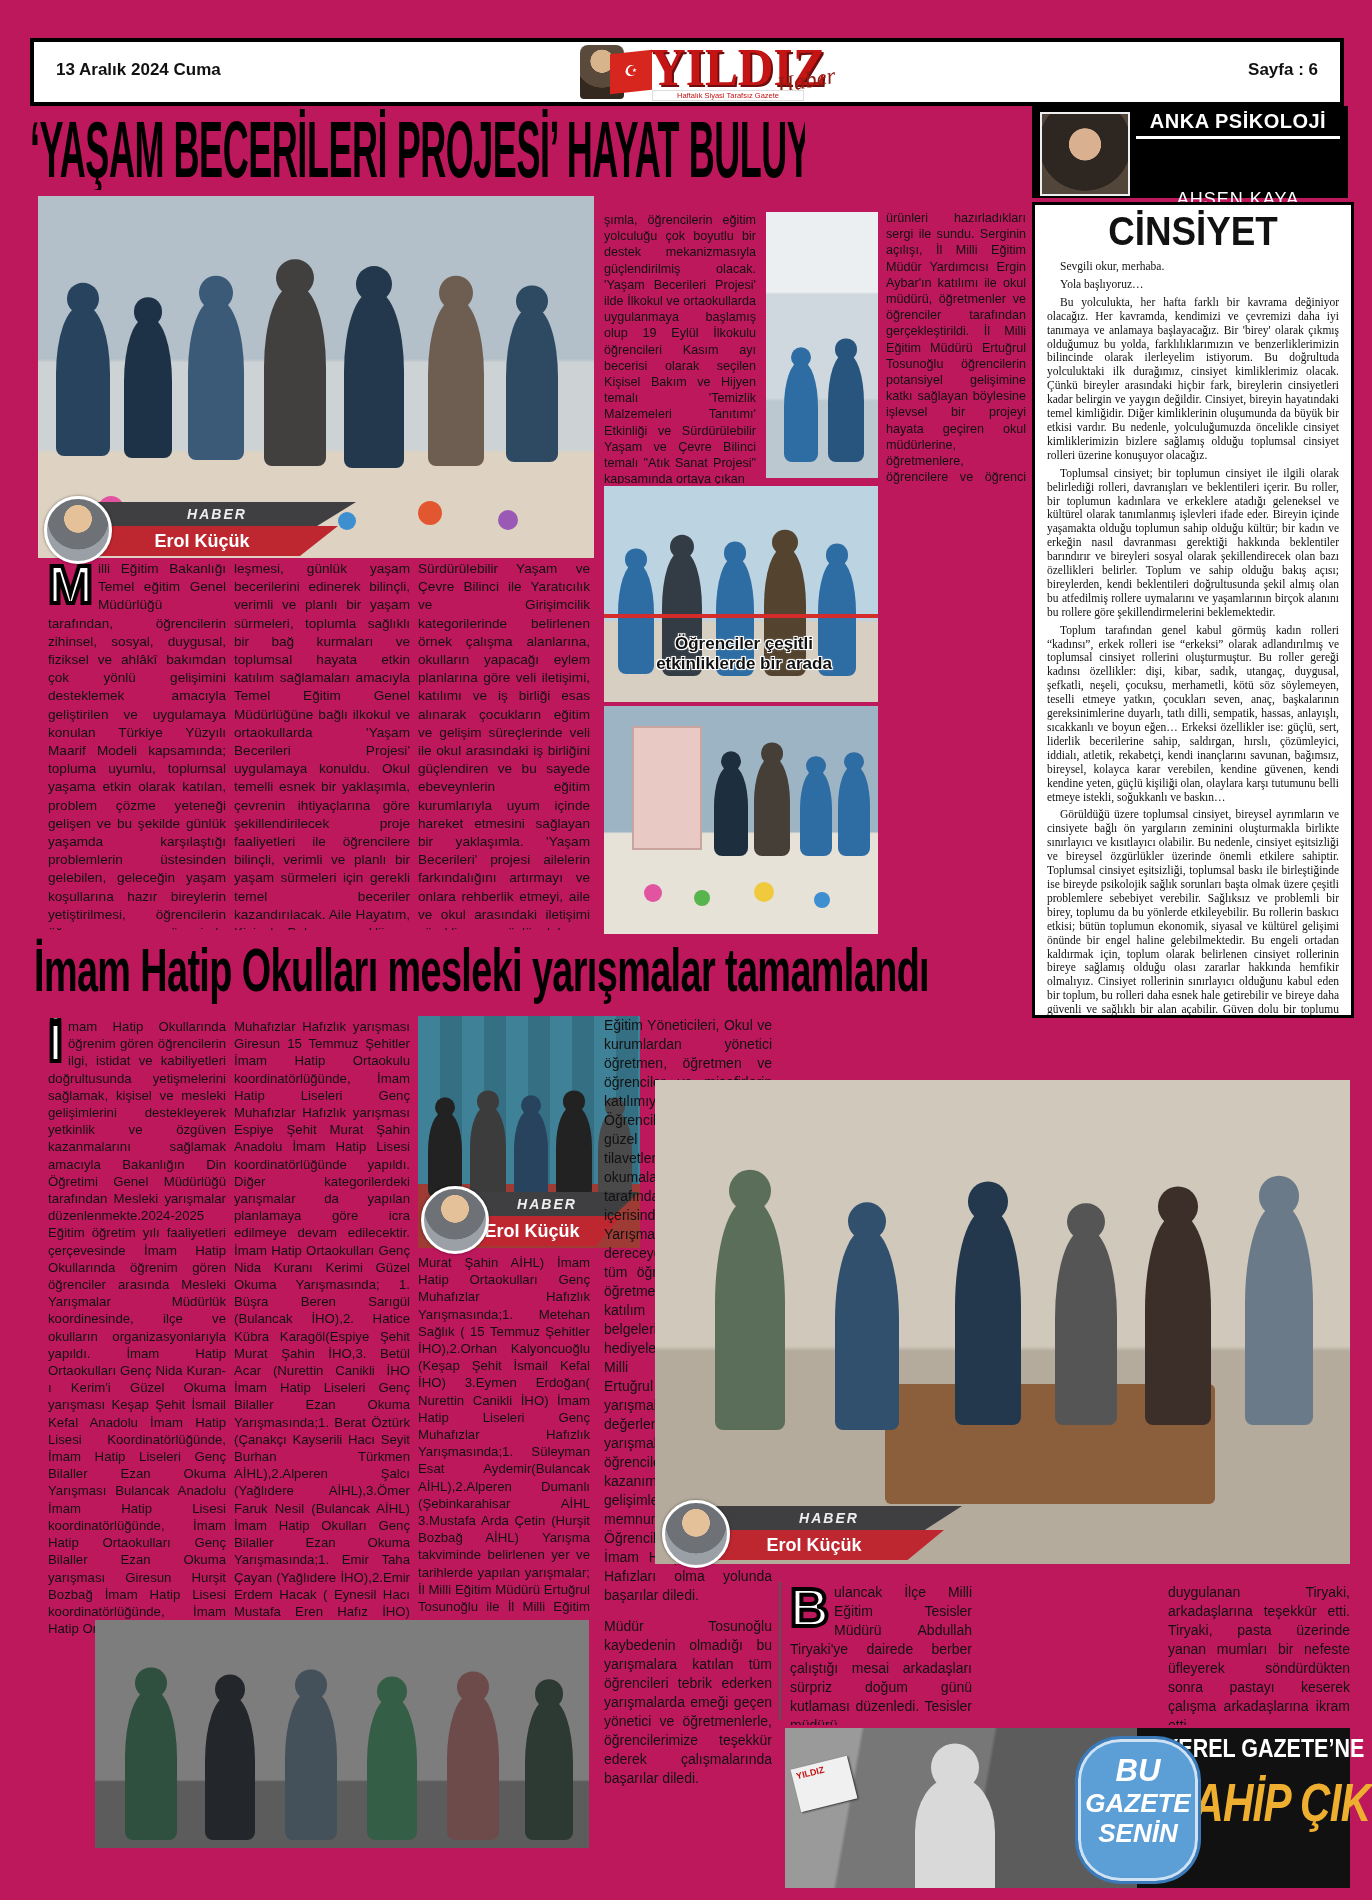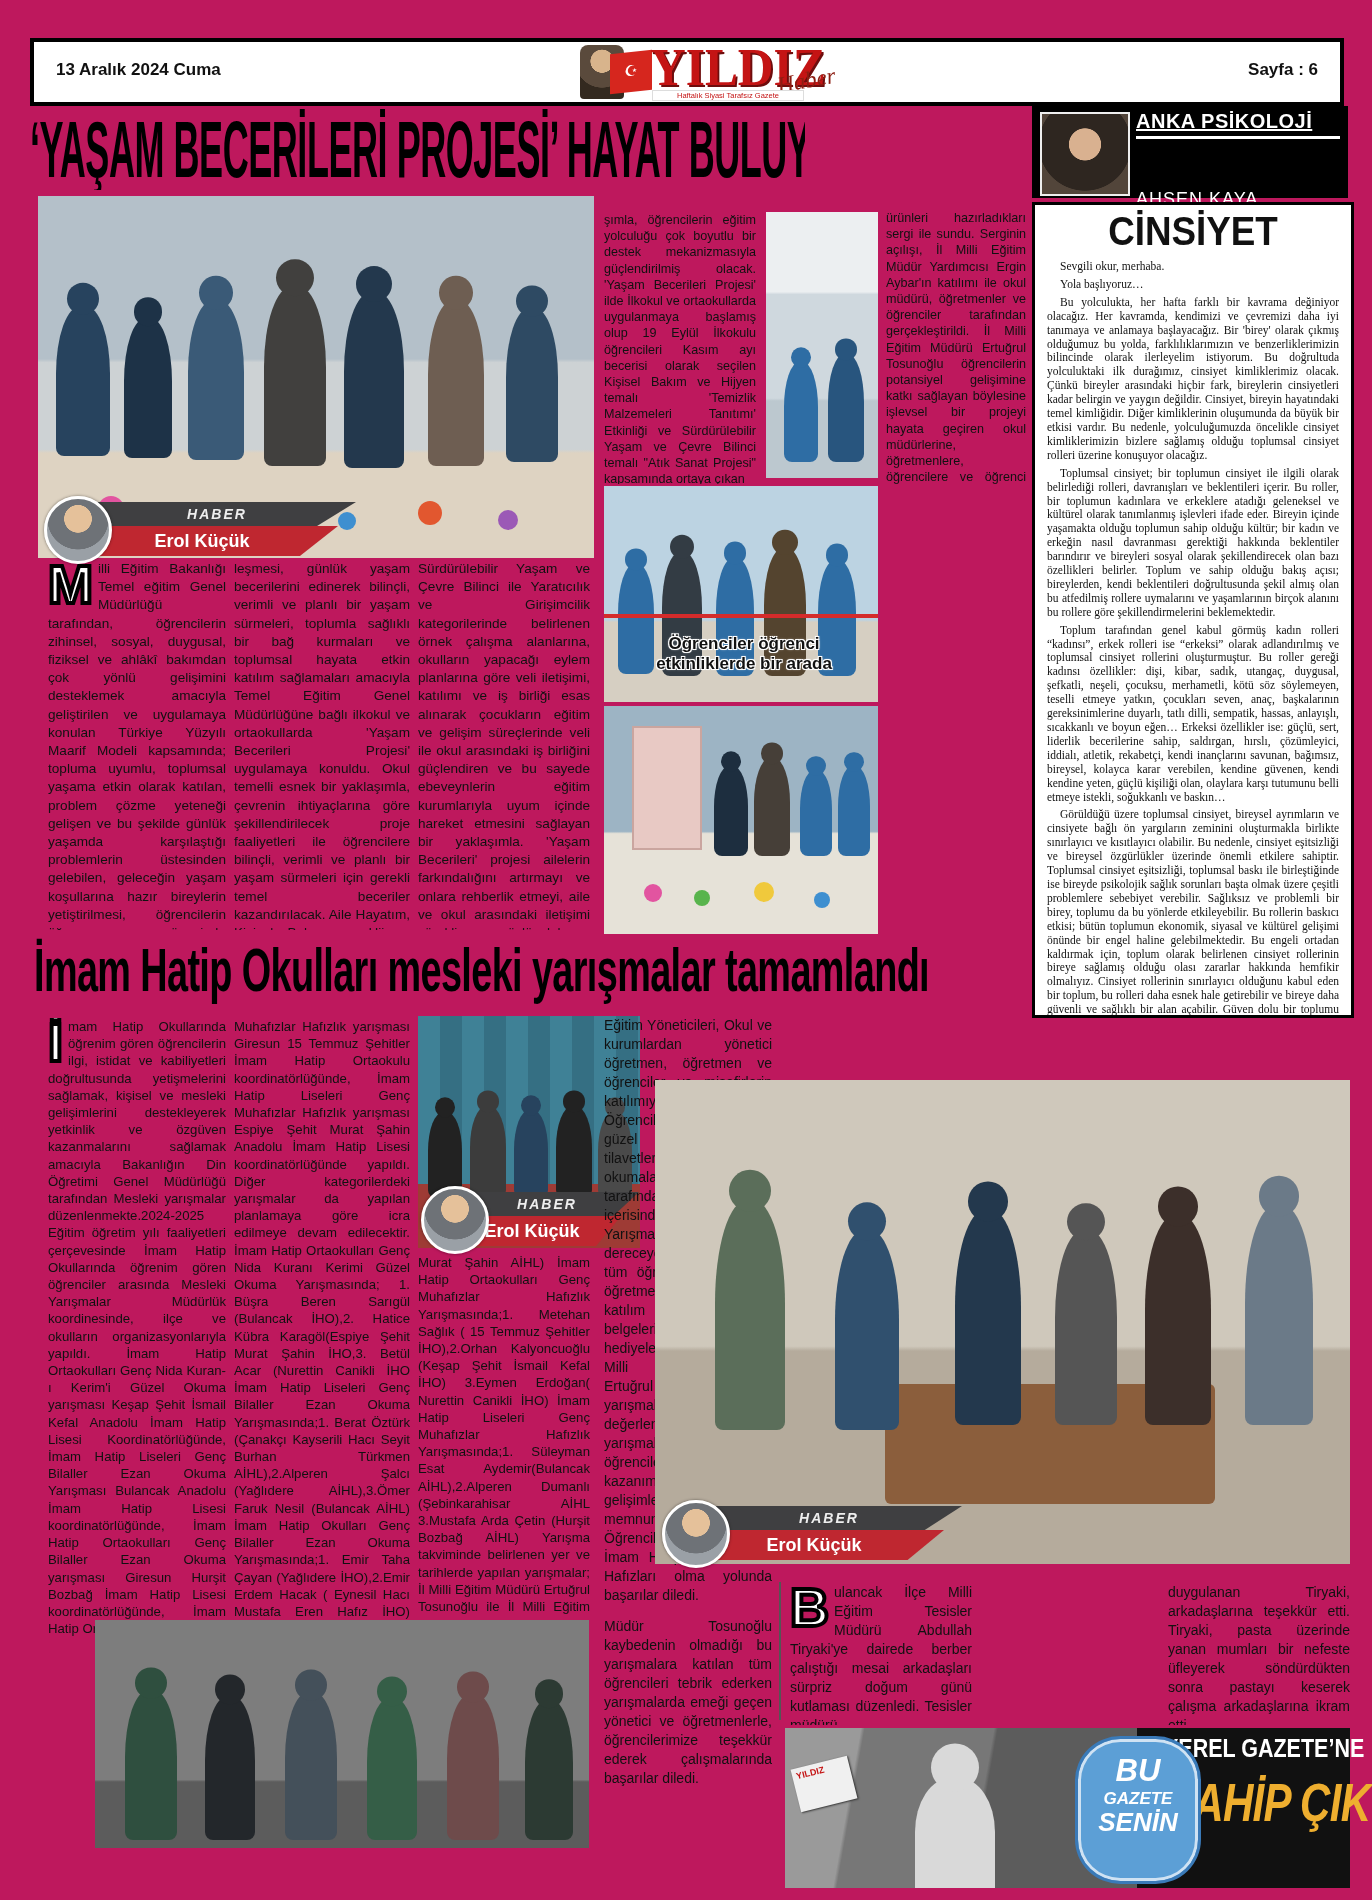--- a/index.html
+++ b/index.html
@@ -21,21 +21,21 @@
         font-size:23px;color:#8c1d12;transform:rotate(-10deg);}
   .masthead-tagline{position:absolute;left:130px;top:48px;width:150px;font-size:7.5px;color:#c41414;
         text-align:center;border:1px solid #ddd;background:#fff;}
   
   .cond{overflow:hidden;white-space:nowrap;}
   .cond-in{display:inline-block;font-weight:bold;transform-origin:left center;letter-spacing:-1px;color:#000;}
   
   #anka-box{left:1032px;top:106px;width:316px;height:92px;background:#000;color:#fff;}
   #anka-photo{position:absolute;left:8px;top:6px;width:86px;height:80px;border:2px solid #eee;
         background:radial-gradient(circle at 50% 38%,#d9b190 0 24%,#2e2620 25% 70%,#52453a 71%);}
-  .anka-text{position:absolute;left:104px;top:4px;width:204px;text-align:left;text-decoration:underline;}
+  .anka-text{position:absolute;left:104px;top:4px;width:204px;text-align:center;}
   .anka-clinic{font-size:20px;font-weight:bold;border-bottom:3px solid #fff;padding-bottom:3px;letter-spacing:.5px;}
   .anka-name{font-size:18px;border-bottom:2px solid #fff;padding:2px 0 3px;letter-spacing:1px;margin-top:48px;}
   .anka-title{font-size:12.5px;padding-top:3px;letter-spacing:.5px;}
   .anka-phone{font-size:14px;padding-top:2px;color:#eee;}
   #cinsiyet-box{left:1032px;top:202px;width:316px;height:810px;border:3px solid #000;background:#fff;overflow:hidden;}
   .cinsiyet-title{text-align:center;font-weight:bold;font-size:40px;letter-spacing:0;margin:4px 0 6px;transform:scaleX(.92);}
   .cinsiyet-body{padding:0 8px;font-size:11.5px;line-height:13.9px;text-align:justify;}
   .cinsiyet-body p{margin:4px;text-indent:13px;font-family:Liberation Serif, serif;}
   
   .photo{position:absolute;overflow:hidden;background:#c8c8c8;}
@@ -154,21 +154,21 @@
   </div>
 
   <div class="photo" style="left:604px;top:486px;width:274px;height:216px;background:linear-gradient(#bcd3e2 0 62%,#d6cfc2 63%);">
     <div class="p" style="left:14px;top:78px;width:36px;height:110px;background:#2e6da4;"></div>
     <div class="p" style="left:58px;top:66px;width:40px;height:124px;background:#333c44;"></div>
     <div class="p" style="left:112px;top:72px;width:38px;height:118px;background:#2e6da4;"></div>
     <div class="p" style="left:160px;top:62px;width:42px;height:128px;background:#54442f;"></div>
     <div class="p" style="left:214px;top:74px;width:38px;height:116px;background:#2e6da4;"></div>
     <div style="position:absolute;left:0;top:128px;width:100%;height:4px;background:#d42b2b;"></div>
     <div class="photo-caption" style="left:40px;top:148px;width:200px;font-size:17px;line-height:20px;">
-      <div>Öğrenciler öğrenci</div>
+      <div>Öğrenciler çeşitli</div>
       <div>etkinliklerde bir arada</div>
     </div>
   </div>
 
   <div class="photo" style="left:604px;top:706px;width:274px;height:228px;background:linear-gradient(#9db4c4 0 55%,#e6e2d8 56%);">
     <div style="position:absolute;left:28px;top:20px;width:66px;height:120px;background:#e8c9c4;border:2px solid #caa59f;"></div>
     <div class="p" style="left:110px;top:60px;width:34px;height:90px;background:#1d2e3f;"></div>
     <div class="p" style="left:150px;top:52px;width:36px;height:98px;background:#463f38;"></div>
     <div class="p" style="left:196px;top:64px;width:32px;height:86px;background:#2e6da4;"></div>
     <div class="p" style="left:234px;top:60px;width:32px;height:90px;background:#2e6da4;"></div>
@@ -251,21 +251,21 @@
 
   <div class="abs" id="ad">
     <div id="ad-photo">
       <div class="p" style="left:130px;top:50px;width:80px;height:120px;background:#d9d9d9;"></div>
       <div id="ad-news">
           <span>YILDIZ</span>
         </div>
     </div>
     <div id="ad-badge">
       <div style="font-size:31px;margin-top:14px;">BU</div>
-      <div style="font-size:17px;text-align:center;">GAZETE</div>
+      <div style="font-size:26px;text-align:center;">GAZETE</div>
       <div style="font-size:26px;">SENİN</div>
     </div>
     <div id="ad-text">
       <div class="ad-line1">‘YEREL GAZETE’NE</div>
       <div class="ad-line2">SAHİP ÇIK</div>
     </div>
   </div>
 
 </div>
 

